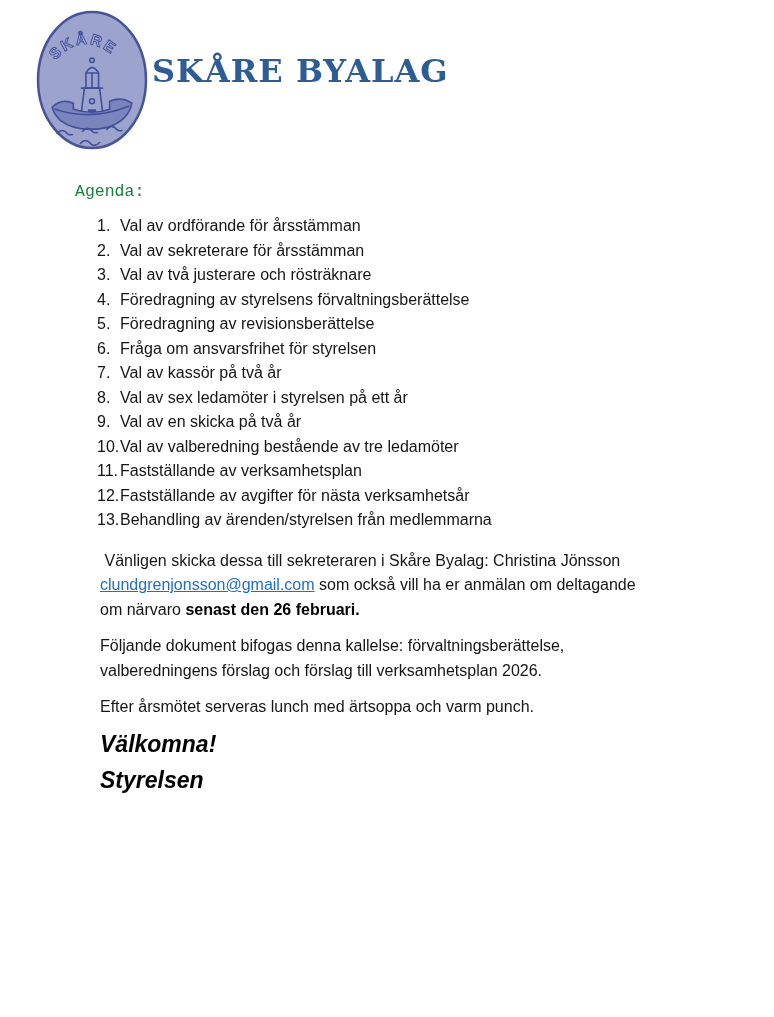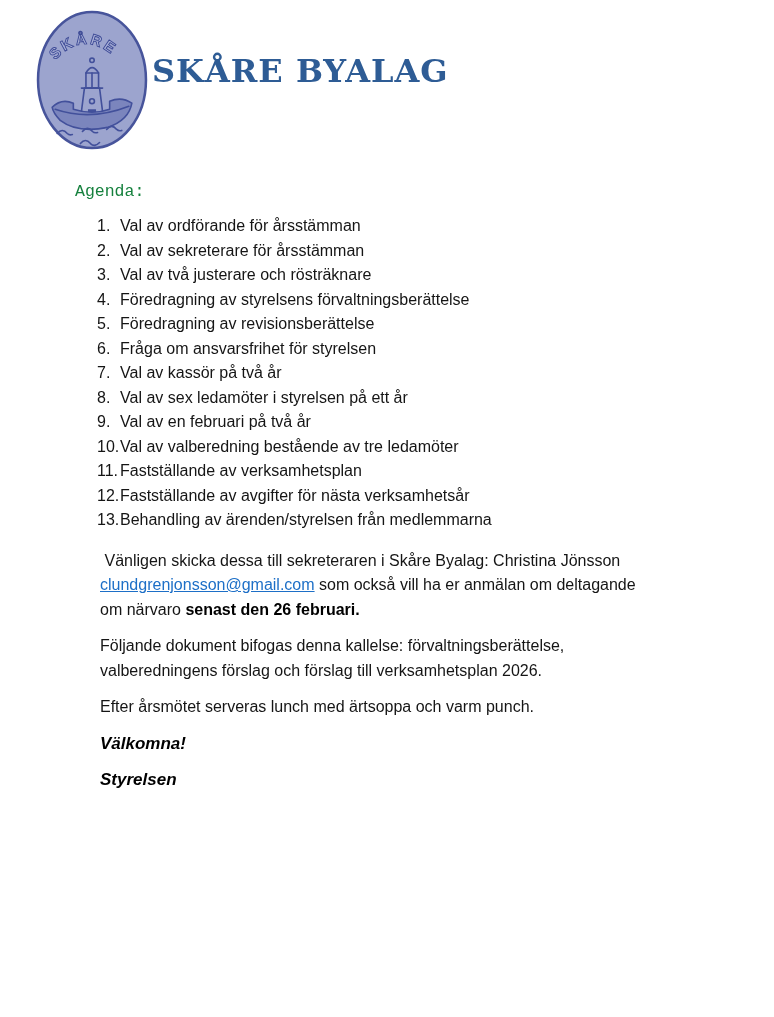--- a/index.html
+++ b/index.html
@@ -51,21 +51,21 @@
   ol.agenda li{line-height:24.5px;white-space:nowrap;}
   .num{display:inline-block;min-width:23px;}
   .paras{margin:16px 0 0 25px;line-height:24.5px;}
   .para{margin:0 0 12px 0;}
   .para .line{white-space:pre-wrap;}
   .bold{font-weight:700;color:#000;}
   .email-link{
     color:var(--link-blue);font-weight:400;
     text-decoration:underline;cursor:pointer;
   }
-  .signoff{font-weight:700;font-style:italic;font-size:17px;color:#000;}
+  .signoff{font-weight:700;font-style:italic;font-size:23px;color:#000;}
 </style>
 </head>
 <body>
 
 <div class="page">
 
   <div class="logo">
     <svg viewBox="0 0 113 140" xmlns="http://www.w3.org/2000/svg">
       <ellipse class="logo-oval" cx="56.5" cy="70" rx="53.5" ry="67.5"></ellipse>
 
@@ -108,21 +108,21 @@
 
     <ol class="agenda">
       <li><span class="num">1.</span><span>Val av ordförande för årsstämman</span></li>
       <li><span class="num">2.</span><span>Val av sekreterare för årsstämman</span></li>
       <li><span class="num">3.</span><span>Val av två justerare och rösträknare</span></li>
       <li><span class="num">4.</span><span>Föredragning av styrelsens förvaltningsberättelse</span></li>
       <li><span class="num">5.</span><span>Föredragning av revisionsberättelse</span></li>
       <li><span class="num">6.</span><span>Fråga om ansvarsfrihet för styrelsen</span></li>
       <li><span class="num">7.</span><span>Val av kassör på två år</span></li>
       <li><span class="num">8.</span><span>Val av sex ledamöter i styrelsen på ett år</span></li>
-      <li><span class="num">9.</span><span>Val av en februari på två år</span></li>
+      <li><span class="num">9.</span><span>Val av en skicka på två år</span></li>
       <li><span class="num">10.</span><span>Val av valberedning bestående av tre ledamöter</span></li>
       <li><span class="num">11.</span><span>Fastställande av verksamhetsplan</span></li>
       <li><span class="num">12.</span><span>Fastställande av avgifter för nästa verksamhetsår</span></li>
       <li><span class="num">13.</span><span>Behandling av ärenden/styrelsen från medlemmarna</span></li>
     </ol>
 
     <div class="paras">
 
       <div class="para bold">
       </div>

